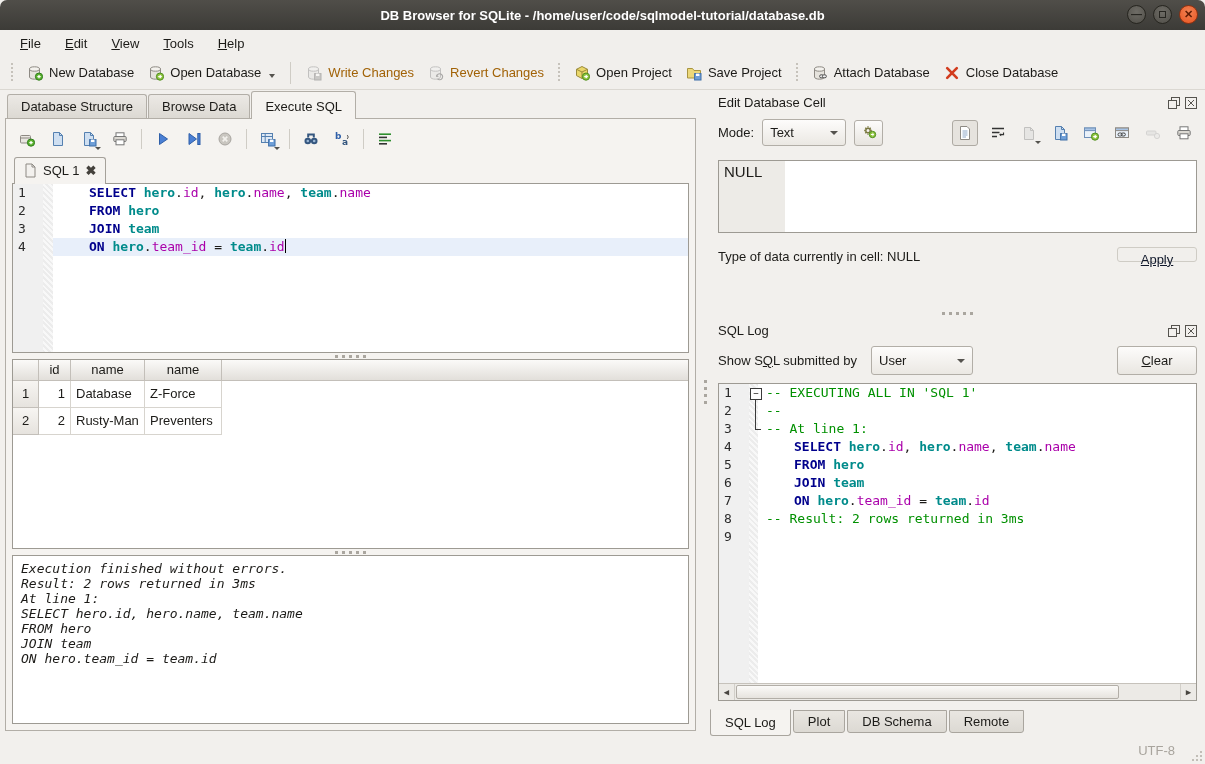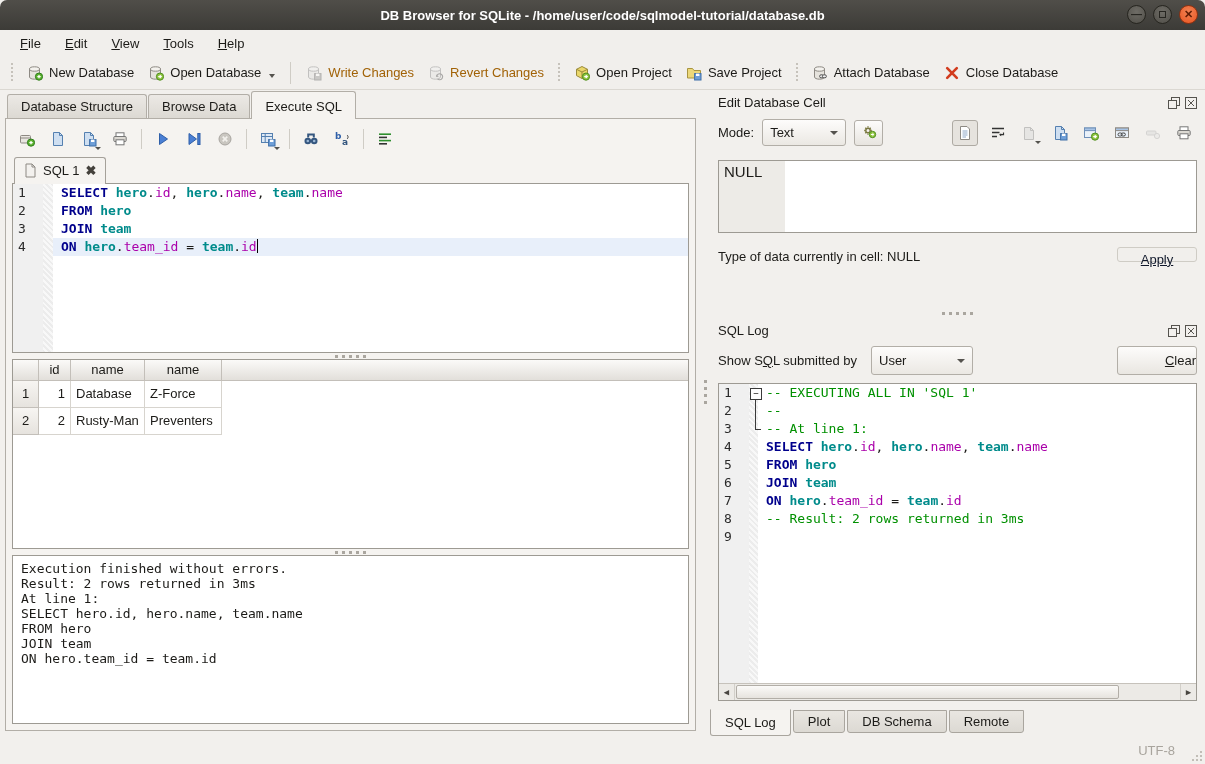--- a/index.html
+++ b/index.html
@@ -67,21 +67,21 @@
   .editor { border:1px solid #9d9a93; background:#fff; height:170px; margin-top:-1px;
     font-family:"DejaVu Sans Mono", monospace; font-size:13px; position:relative; overflow:hidden; }
   .editor::before { content:''; position:absolute; left:0; top:0; bottom:0; width:30px; background:#f0f0f0; }
   .editor::after { content:''; position:absolute; left:30px; top:0; bottom:0; width:10px;
     background:repeating-linear-gradient(45deg,#ececec 0 2px,#f8f8f8 2px 4px); }
   .ed-line { display:flex; height:18px; line-height:18px; position:relative; }
   .ed-num { width:30px; padding-left:5px; color:#2b2b2b; flex:none; position:relative; z-index:1; }
   .ed-foldpad { width:10px; flex:none; }
   .ed-code { flex:1; white-space:pre; padding-left:8px; position:relative; z-index:1; }
   .ed-line.current .ed-code { background:#e8effa; }
-  .tk-kw { color:var(--keyword); font-weight:bold; }
+  .tk-kw { color:var(--keyword); font-weight:bold;margin-left:28px; }
   .tk-tbl { color:var(--table-name); font-weight:bold; }
   .tk-fld { color:var(--field-name); }
   .tk-pun { color:#1c1b18; }
   .tk-cmt { color:var(--comment); }
   .caret { display:inline-block; width:1px; height:14px; background:#000; vertical-align:-2px; }
 
   .h-splitter { height:6px; display:flex; align-items:center; justify-content:center; }
   .h-splitter::after { content:''; width:32px; height:3px;
     background-image:repeating-linear-gradient(90deg,#aaa69f 0 3px, transparent 3px 7px); }
 
@@ -92,21 +92,21 @@
     text-align:center; line-height:20px; font-size:13px; }
   .gh-fill { flex:1; background:linear-gradient(#fbfaf8,#e2dfda); border-right:none; }
   .grid-row { display:flex; height:27px; }
   .gr-num { width:26px; background:linear-gradient(#f7f5f2,#e6e3de); border-right:1px solid #c3bfb9;
     border-bottom:1px solid #c3bfb9; text-align:center; line-height:26px; flex:none; }
   .gr-cell { border-right:1px solid #d7d4ce; border-bottom:1px solid #d7d4ce; line-height:26px; padding:0 5px; }
   .gr-cell.num { text-align:right; }
 
   
   .output { border:1px solid #9d9a93; background:#fff; flex:1; margin-top:0;
-    font-family:"DejaVu Sans Mono", monospace; font-size:13px; line-height:15px; padding:5px 8px; white-space:pre; overflow:hidden; }
+    font-family:"DejaVu Sans Mono", monospace; font-size:13px; line-height:15px; padding:5px 8px; white-space:pre; overflow:hidden;font-style:italic; }
 
   
   .dock-title { display:flex; align-items:center; padding:5px 8px 0 8px; }
   .dock-title .t { flex:1; }
   .dock-icons { display:flex; gap:5px; }
   .dock-ic { width:12px; height:12px; position:relative; display:block; }
   .dock-ic svg { display:block; }
 
   .mode-row { display:flex; align-items:center; margin:9px 8px 0 8px; gap:8px; height:28px; }
   .select { border:1px solid #b2aea7; border-radius:3px; background:linear-gradient(#fdfcfb,#ebe8e3);
@@ -127,21 +127,21 @@
   .apply-btn { position:absolute; right:0; top:0; width:80px; height:15px; border:1px solid #cfccc5;
     border-radius:3px; background:#f1efec; color:#0f172a; text-align:center; line-height:23px;text-decoration:underline; }
 
   .dock-splitter { height:10px; display:flex; align-items:center; justify-content:center; }
   .dock-splitter::after { content:''; width:32px; height:3px;
     background-image:repeating-linear-gradient(90deg,#aaa69f 0 3px, transparent 3px 7px); }
 
   .filter-row { display:flex; align-items:center; margin:8px 8px 0 8px; height:30px; }
   .filter-row .select { width:102px; height:29px; margin-left:14px; }
   .clear-btn { margin-left:auto; width:80px; height:29px; border:1px solid #b2aea7; border-radius:3px;
-    background:linear-gradient(#fdfcfb,#e9e6e1); text-align:right; line-height:27px; }
+    background:linear-gradient(#fdfcfb,#e9e6e1); text-align:center; line-height:27px; }
 
   .log-frame { margin:7px 8px 0 8px; border:1px solid #9d9a93; background:#fff; height:322px;
     font-family:"DejaVu Sans Mono", monospace; font-size:13px; display:flex; flex-direction:column; overflow:hidden; }
   .log-body { flex:1; position:relative; }
   .log-body::before { content:''; position:absolute; left:0; top:0; bottom:0; width:30px; background:#f0f0f0; }
   .log-body::after { content:''; position:absolute; left:30px; top:0; bottom:0; width:9px;
     background:repeating-linear-gradient(45deg,#ececec 0 2px,#f8f8f8 2px 4px); }
   .log-line { display:flex; height:18px; line-height:18px; position:relative; z-index:1; }
   .lg-num { width:30px; padding-left:5px; flex:none; color:#2b2b2b; }
   .lg-fold { width:14px; flex:none; position:relative; }

